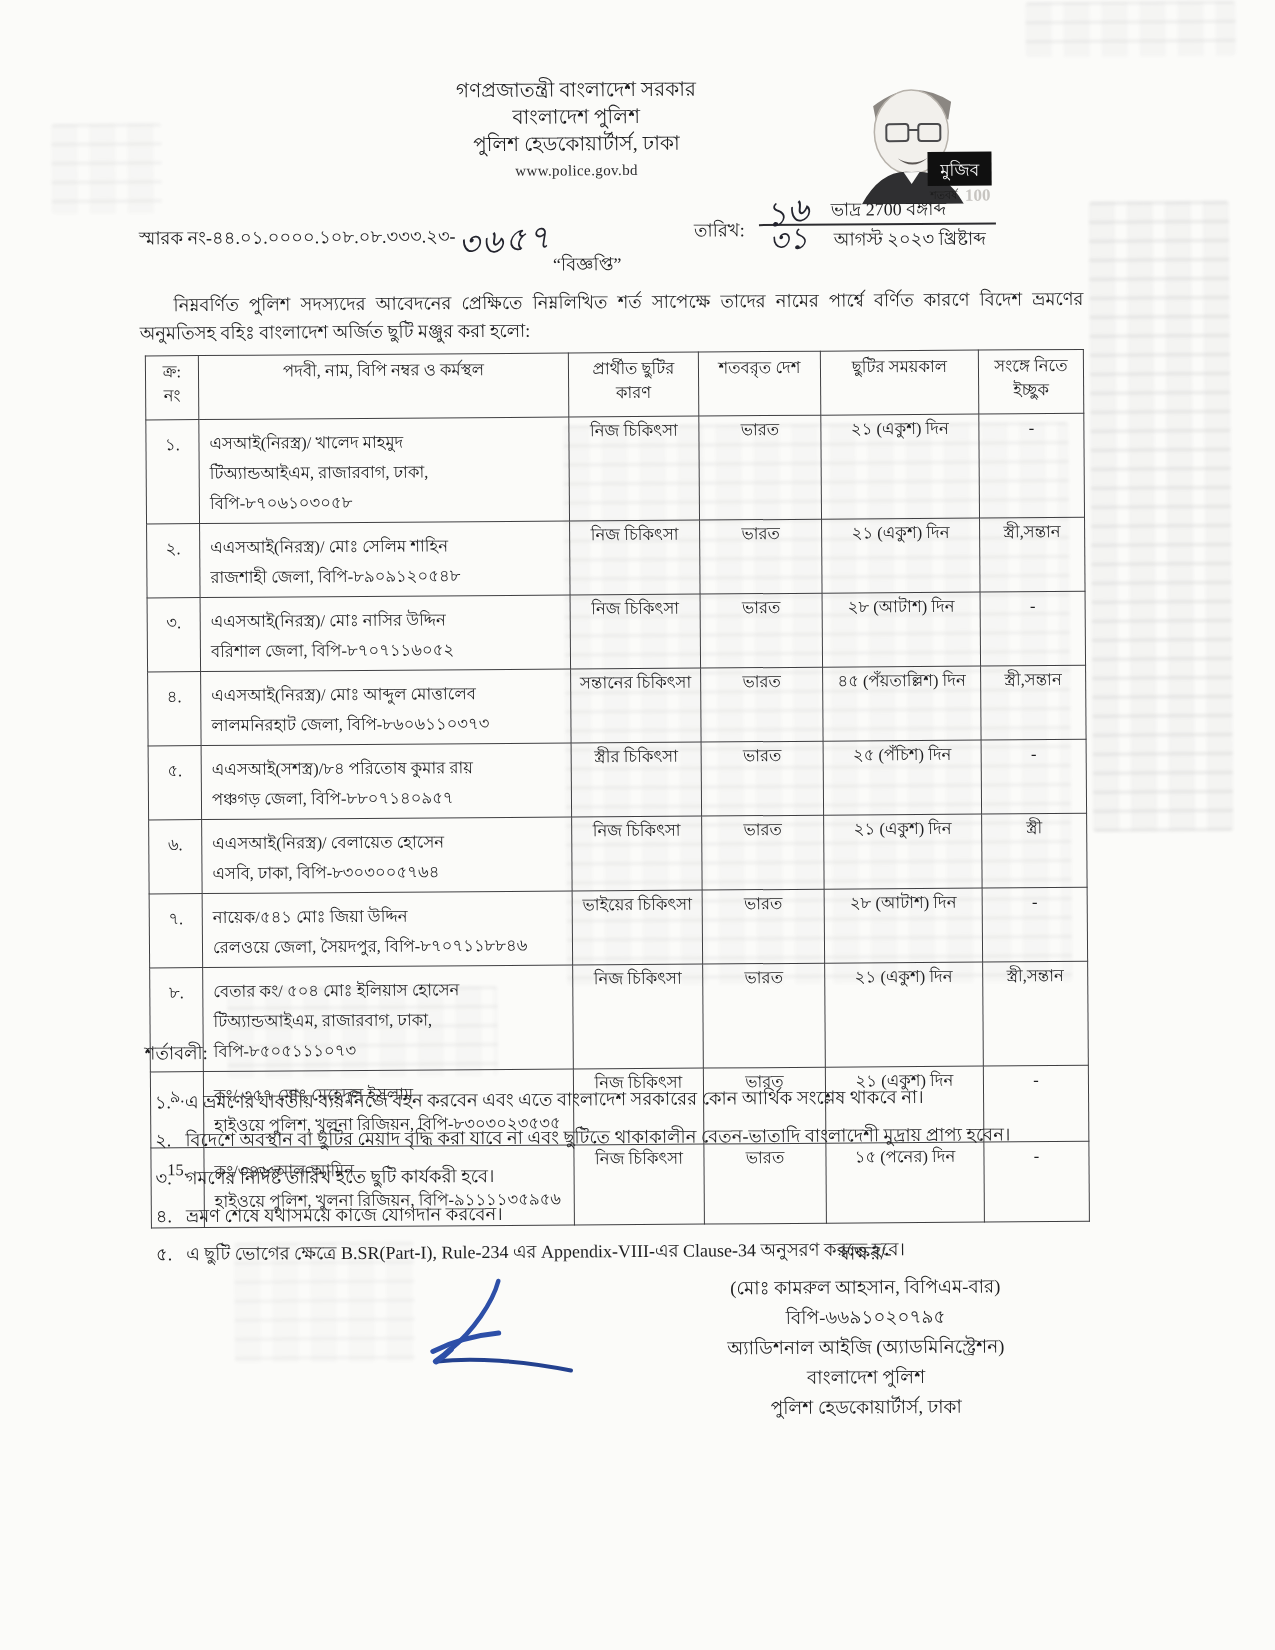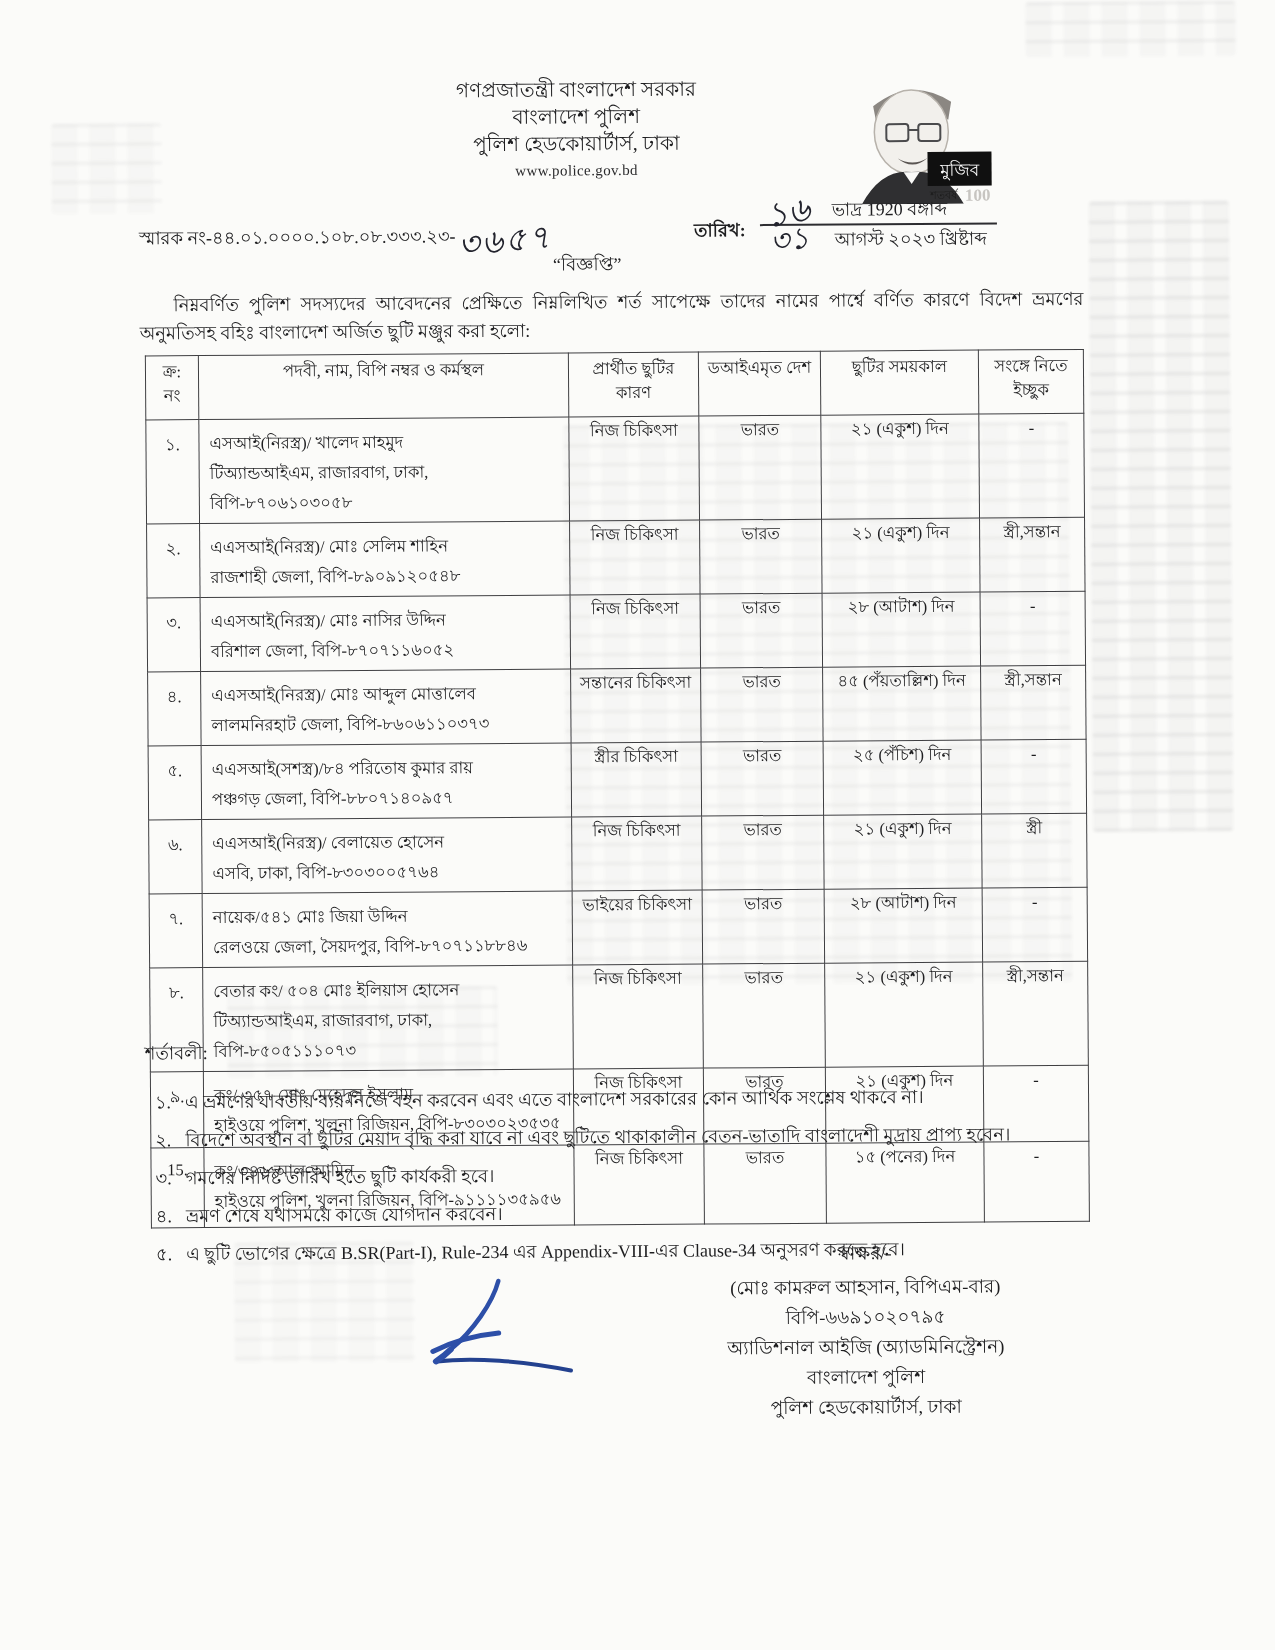--- a/index.html
+++ b/index.html
@@ -29,21 +29,21 @@
   .logo{position:absolute;top:74px;left:843px;width:158px;height:132px;}
 
   .memo{position:absolute;top:214px;left:142px;font-size:18px;white-space:nowrap;}
   .hand{
     font-style:italic;color:#23242e;display:inline-block;
     font-family:"DejaVu Serif",serif;
   }
   .memo .hand{font-size:33px;transform:rotate(-5deg);vertical-align:-10px;margin-left:2px;letter-spacing:2px;}
 
   .datewrap{position:absolute;top:198px;left:697px;display:flex;align-items:flex-end;gap:14px;}
-  .datewrap .lbl{font-size:18px;padding-bottom:8px;font-weight:bold;}
+  .datewrap .lbl{font-size:18px;padding-bottom:8px;}
   .frac-top{display:flex;align-items:flex-end;gap:22px;border-bottom:2px solid #2c2c30;padding:0 10px 1px 6px;}
   .frac-bot{display:flex;align-items:flex-start;gap:26px;padding:1px 10px 0 10px;}
   .frac-top .hand{font-size:34px;transform:rotate(-9deg);line-height:.8;margin-bottom:-3px;}
   .frac-bot .hand{font-size:30px;transform:rotate(-6deg);line-height:1;margin-top:-2px;}
   .pdate{font-size:18px;line-height:26px;}
 
   .notice{position:absolute;top:250px;left:470px;width:240px;text-align:center;font-size:18px;}
 
   .intro{position:absolute;top:288px;left:142px;width:944px;font-size:18px;line-height:28px;text-indent:34px;text-align:justify;}
 
@@ -122,21 +122,21 @@
       </svg>
     </div>
 
     <div class="memo"><span>স্মারক নং-৪৪.০১.০০০০.১০৮.০৮.৩৩৩.২৩-</span><span class="hand">৩৬৫৭</span></div>
 
     <div class="datewrap">
       <span class="lbl">তারিখ:</span>
       <span class="frac">
         <span class="frac-top">
           <span class="hand">১৬</span>
-          <span class="pdate">ভাদ্র 1920 বঙ্গাব্দ</span>
+          <span class="pdate">ভাদ্র 2700 বঙ্গাব্দ</span>
         </span>
         <span class="frac-bot">
           <span class="hand">৩১</span>
           <span class="pdate">আগস্ট ২০২৩ খ্রিষ্টাব্দ</span>
         </span>
       </span>
     </div>
 
     <div class="notice">“বিজ্ঞপ্তি”</div>
 
@@ -151,21 +151,21 @@
           <col style="width:158px">
           <col style="width:105px">
       </colgroup>
       <thead>
         <tr>
           <th class="pre">ক্র:
 নং</th>
           <th class="pre">পদবী, নাম, বিপি নম্বর ও কর্মস্থল</th>
           <th class="pre">প্রার্থীত ছুটির
 কারণ</th>
-          <th class="pre">ডআইএমৃত দেশ</th>
+          <th class="pre">শতবরৃত দেশ</th>
           <th class="pre">ছুটির সময়কাল</th>
           <th class="pre">সংঙ্গে নিতে
 ইচ্ছুক</th>
         </tr>
       </thead>
       <tbody>
         <tr>
           <td class="sl">১.</td>
           <td class="nm">
               <div>এসআই(নিরস্ত্র)/ খালেদ মাহমুদ</div>

